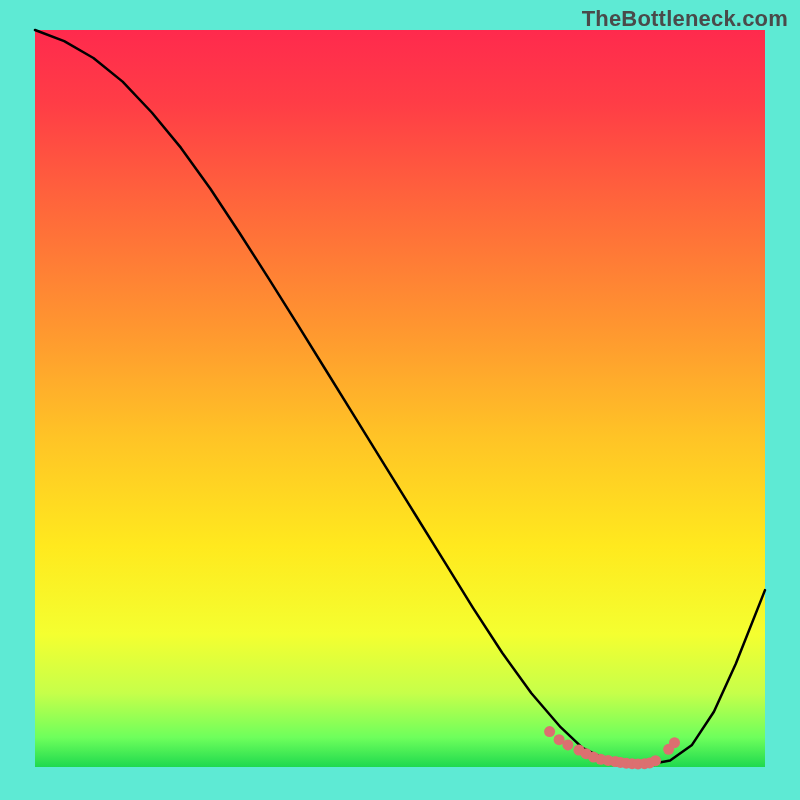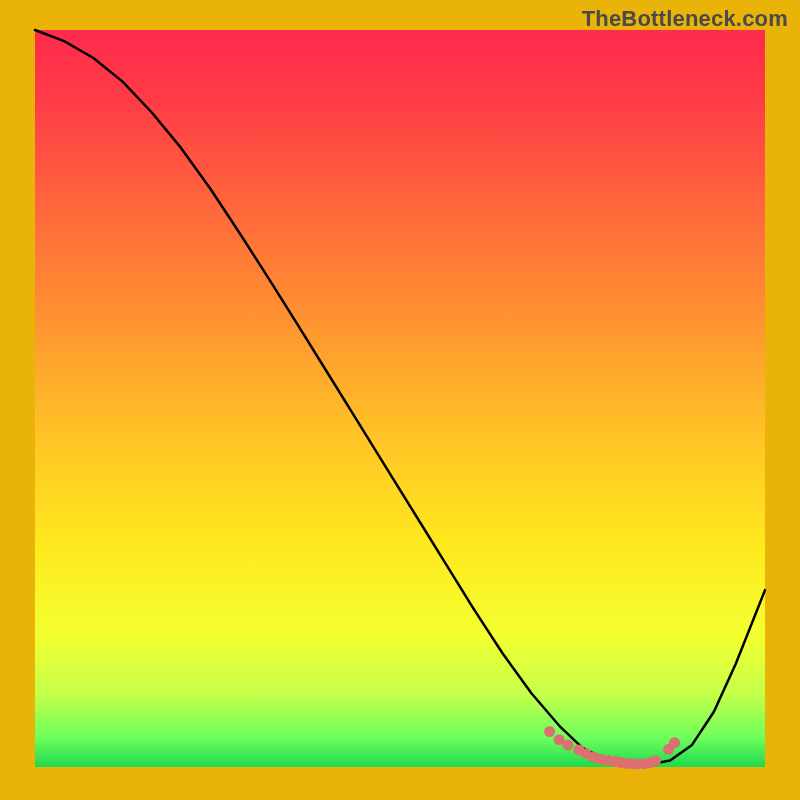--- a/index.html
+++ b/index.html
@@ -7,21 +7,21 @@
     padding: 0;
     width: 800px;
     height: 800px;
     background: #000;
     overflow: hidden;
   }
   .frame {
     position: relative;
     width: 800px;
     height: 800px;
-    background: #eab308;
+    background: #5eead4;
   }
   .watermark {
     position: absolute;
     top: 6px;
     right: 12px;
     font-family: Arial, Helvetica, sans-serif;
     font-size: 22px;
     font-weight: 600;
     color: #4a4a4a;
     letter-spacing: 0.2px;

